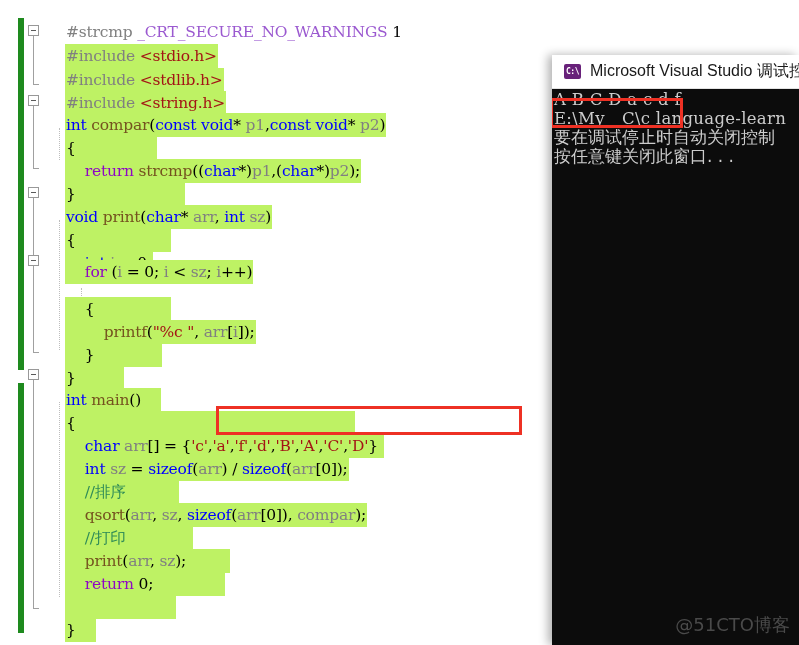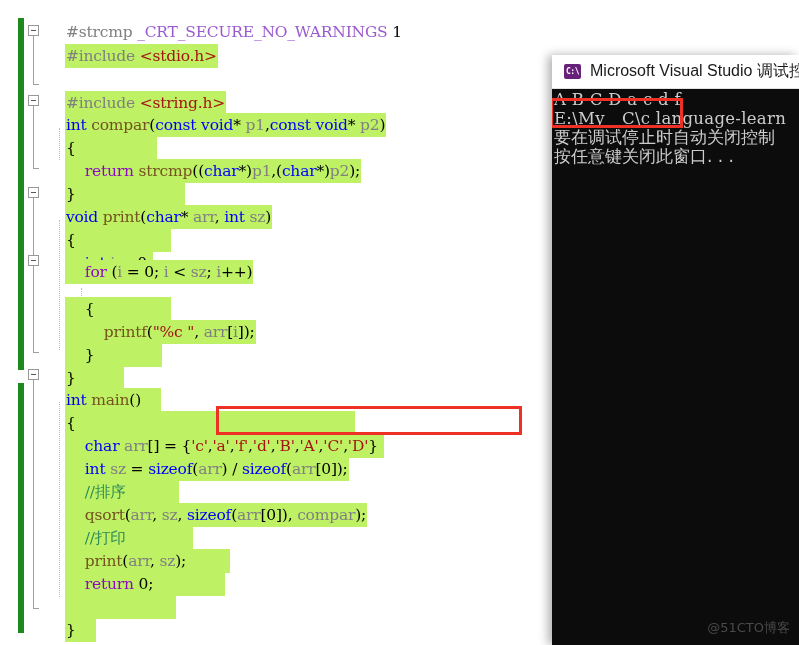--- a/index.html
+++ b/index.html
@@ -105,21 +105,21 @@
     font-family:"DejaVu Serif","Liberation Serif",serif;
     font-size:16.5px;line-height:19px;white-space:pre;
     letter-spacing:0.3px;
   }
   .con-line.cjk{
     font-family:"DejaVu Sans","Liberation Sans",sans-serif;
     font-size:17px;letter-spacing:0;
   }
   #watermark{
     position:absolute;right:9px;bottom:8px;
-    color:#4a4a4a;font-size:13px;
+    color:#4a4a4a;font-size:18px;
     font-family:"DejaVu Sans","Liberation Sans",sans-serif;
     white-space:nowrap;
   }
 </style>
 </head>
 <body>
 
 <div id="editor">
 
   <div class="change-bar" style="top:18px;height:352px;"></div>
@@ -149,20 +149,23 @@
   <div class="guide" style="left:59px;top:402px;height:195px;"></div>
 
   <div class="code-line" style="top:-4px;left:46px;">
     <span class="code-text nobg"><span class="pp">#strcmp </span><span class="ppname">_CRT_SECURE_NO_WARNINGS</span><span class="dark"> 1</span></span>
   </div>
 
   <div class="code-line" style="top:20px;left:46px;">
     <span class="code-text"><span class="pp">#include </span><span class="hdr">&lt;stdio.h&gt;</span></span>
   </div>
 
+  <div class="code-line" style="top:44px;left:46px;">
+    <span class="code-text"><span class="pp">#include </span><span class="hdr">&lt;stdlib.h&gt;</span></span>
+  </div>
 
   <div class="code-line" style="top:67px;left:46px;">
     <span class="code-text"><span class="pp">#include </span><span class="hdr">&lt;string.h&gt;</span></span>
   </div>
 
   <div class="code-line" style="top:89px;left:46px;">
     <span class="code-text"><span class="kw">int</span><span class="punct"> </span><span class="fn">compar</span><span class="punct">(</span><span class="kw">const</span><span class="punct"> </span><span class="kw">void</span><span class="punct">* </span><span class="id">p1</span><span class="punct">,</span><span class="kw">const</span><span class="punct"> </span><span class="kw">void</span><span class="punct">* </span><span class="id">p2</span><span class="punct">)</span></span>
   </div>
 
   <div class="code-line" style="top:112px;left:46px;">

